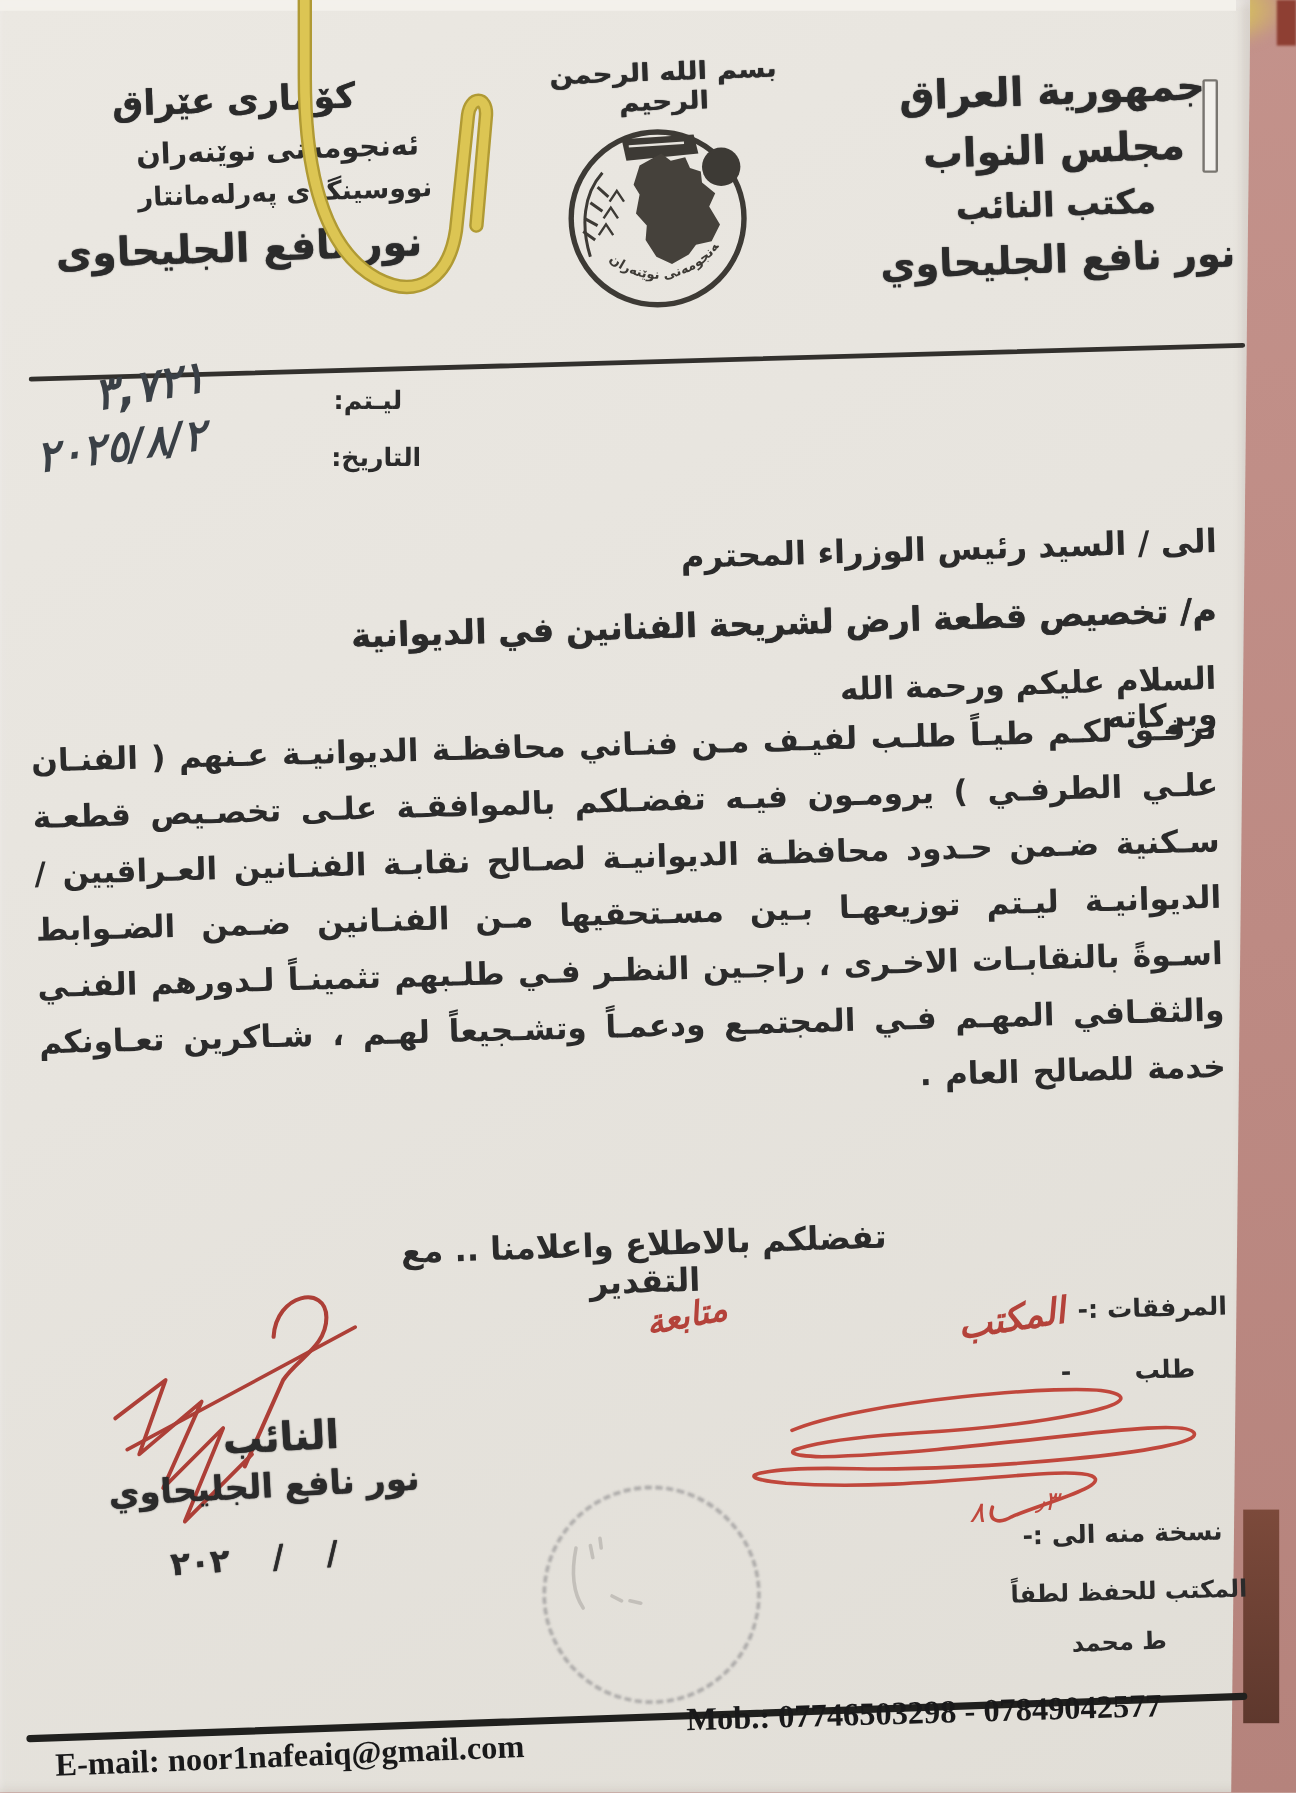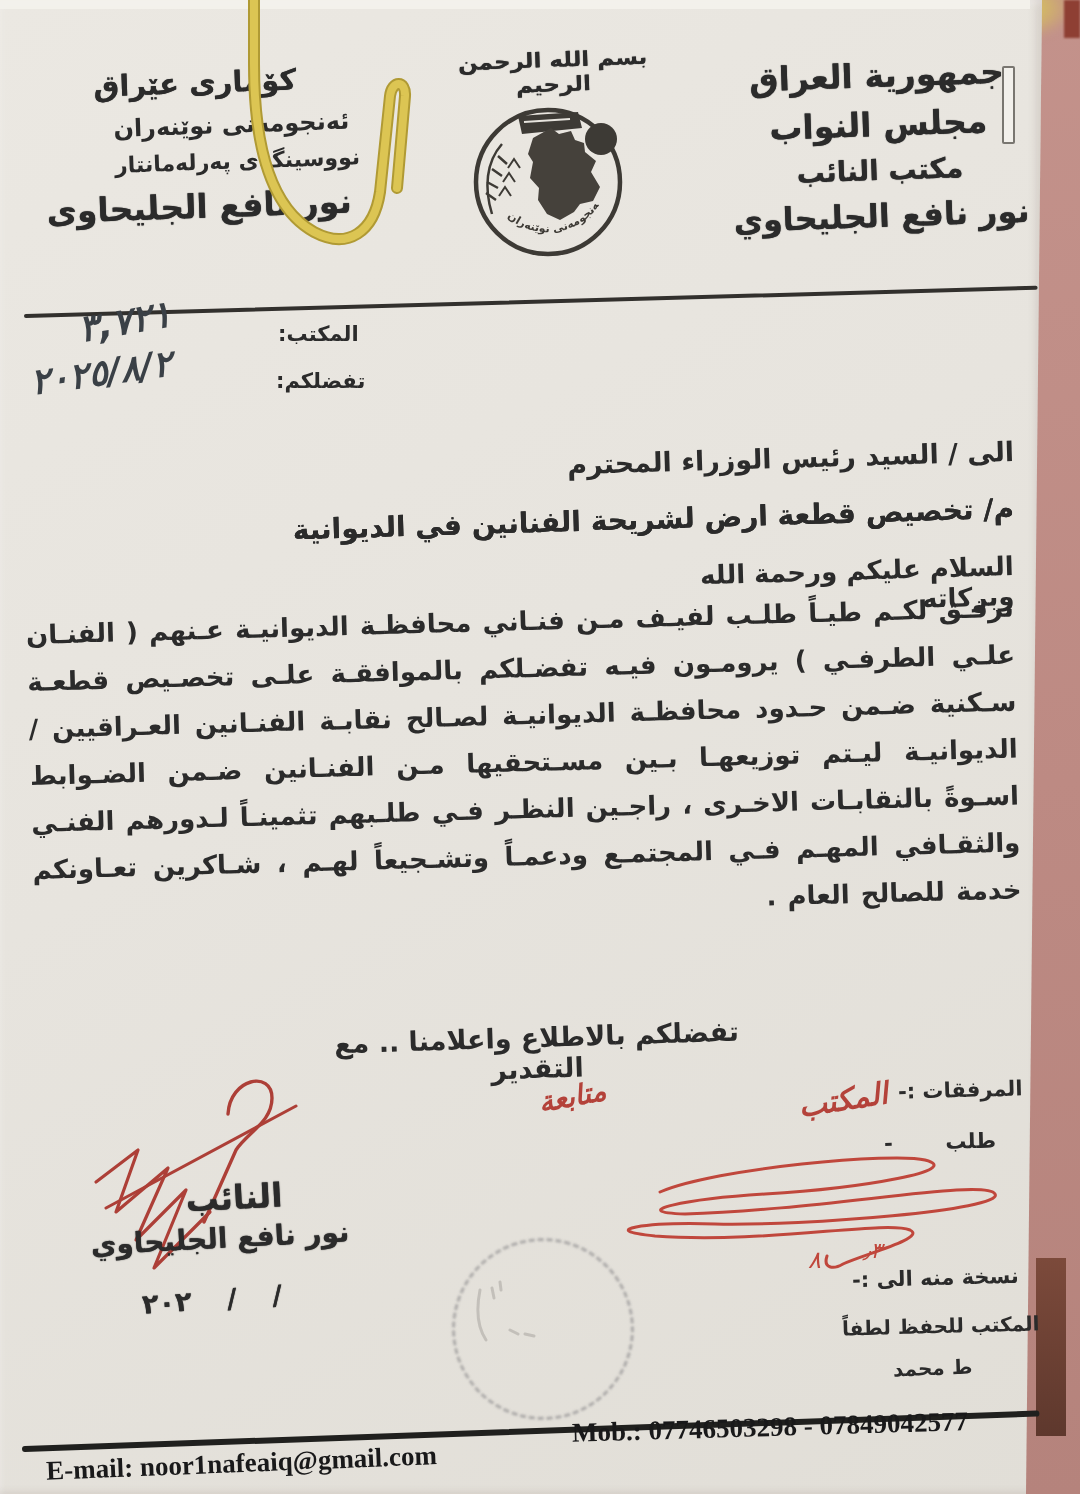--- a/index.html
+++ b/index.html
@@ -136,23 +136,23 @@
   <div class="l4">نور نافع الجليحاوي</div>
 </div>
 
 <div class="abs divider"></div>
 
 <svg class="abs paperclip" viewBox="0 0 200 270">
   <path d="M40,-14 V74 C40,164 60,220 100,242 C134,260 160,242 166,202 L176,106 C178,90 192,90 191,106 L183,198" fill="none" stroke="#b09a34" stroke-width="12" stroke-linecap="round"></path>
   <path d="M40,-14 V74 C40,164 60,220 100,242 C134,260 160,242 166,202 L176,106 C178,90 192,90 191,106 L183,198" fill="none" stroke="#dcc553" stroke-width="8" stroke-linecap="round"></path>
 </svg>
 
-<div class="abs num-label rtl">المكتب:</div>
+<div class="abs num-label rtl">ليـتم:</div>
 <div class="abs num-value hand">٣,٧٢١</div>
-<div class="abs date-label rtl">تفضلكم:</div>
+<div class="abs date-label rtl">التاريخ:</div>
 <div class="abs date-value hand">٢٠٢٥/٨/٢</div>
 
 <div class="abs to-line rtl">الى / السيد رئيس الوزراء  المحترم</div>
 <div class="abs subject-line rtl">م/ تخصيص قطعة ارض لشريحة الفنانين في الديوانية</div>
 <div class="abs salutation rtl">السلام عليكم ورحمة الله وبركاته</div>
 
 <div class="abs body-block rtl">
   <div class="bl">نرفـق لكـم طيـاً طلـب لفيـف مـن فنـاني محافظـة الديوانيـة عـنهم ( الفنـان اميـر</div>
   <div class="bl">علـي الطرفـي ) يرومـون فيـه تفضـلكم بالموافقـة علـى تخصـيص قطعـة ارض</div>
   <div class="bl">سـكنية ضـمن حـدود محافظـة الديوانيـة لصـالح نقابـة الفنـانين العـراقيين / فـرع</div>

